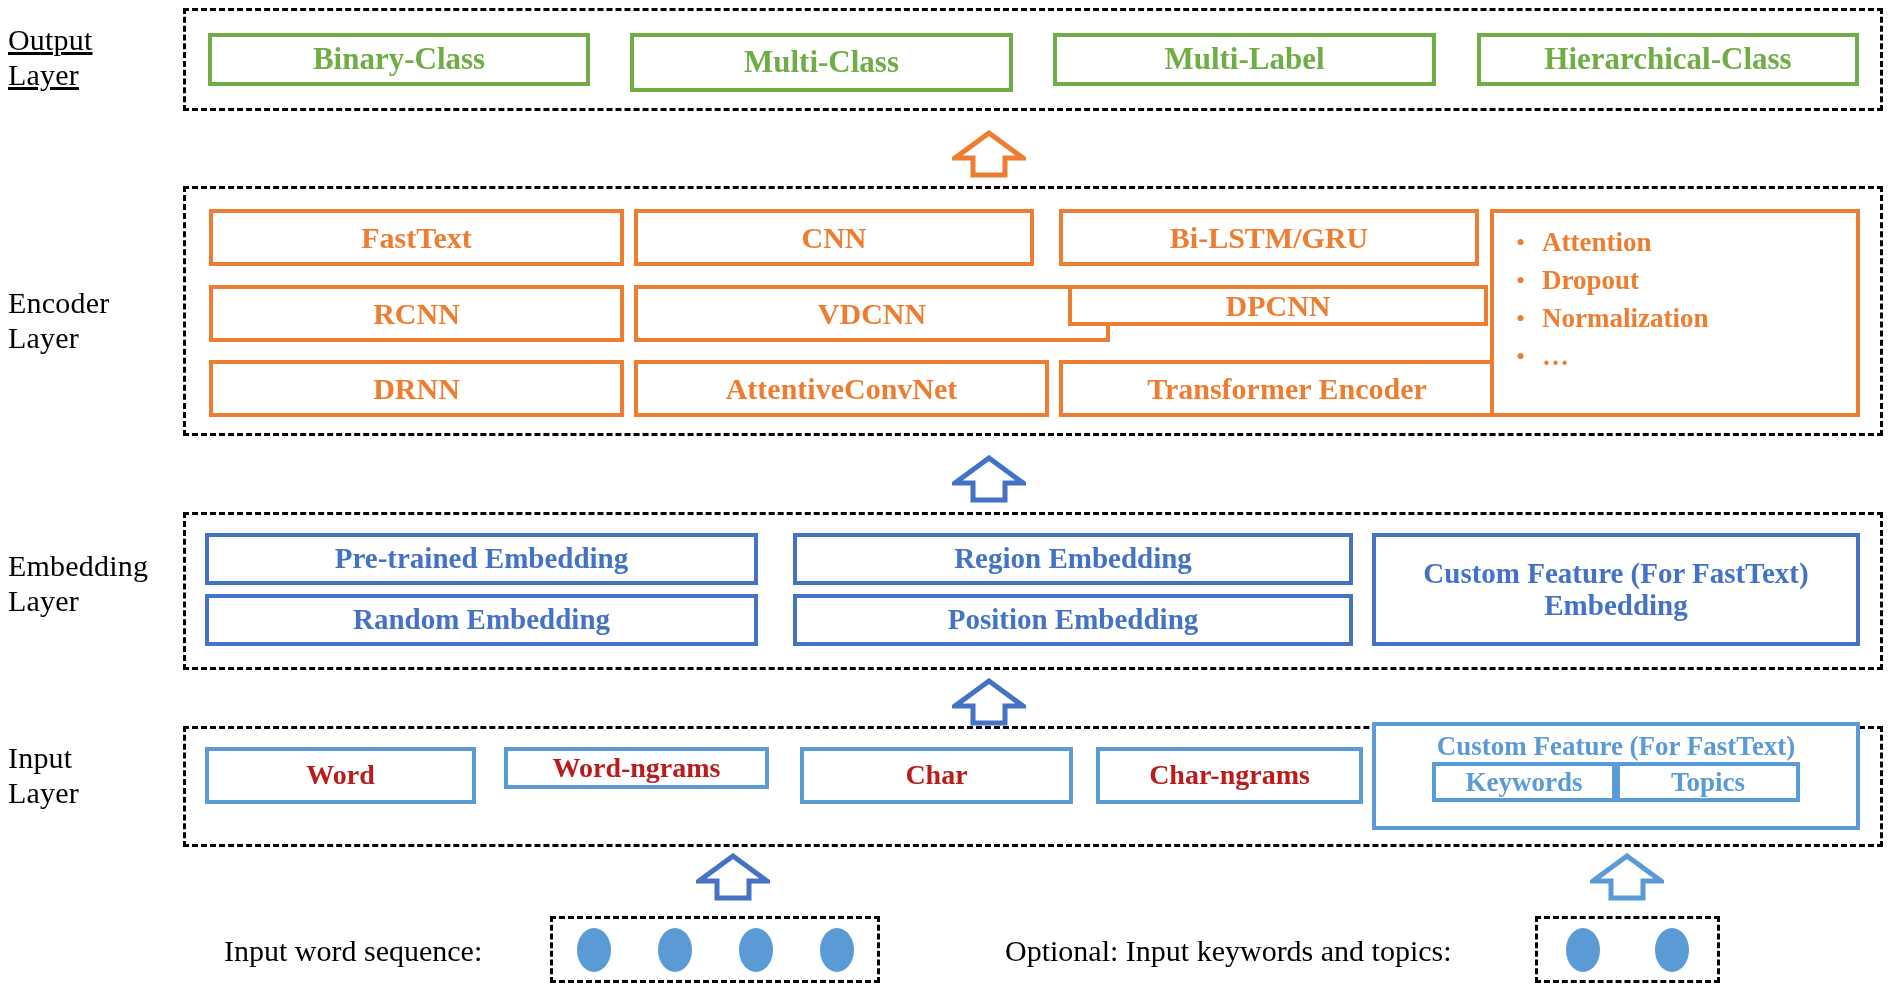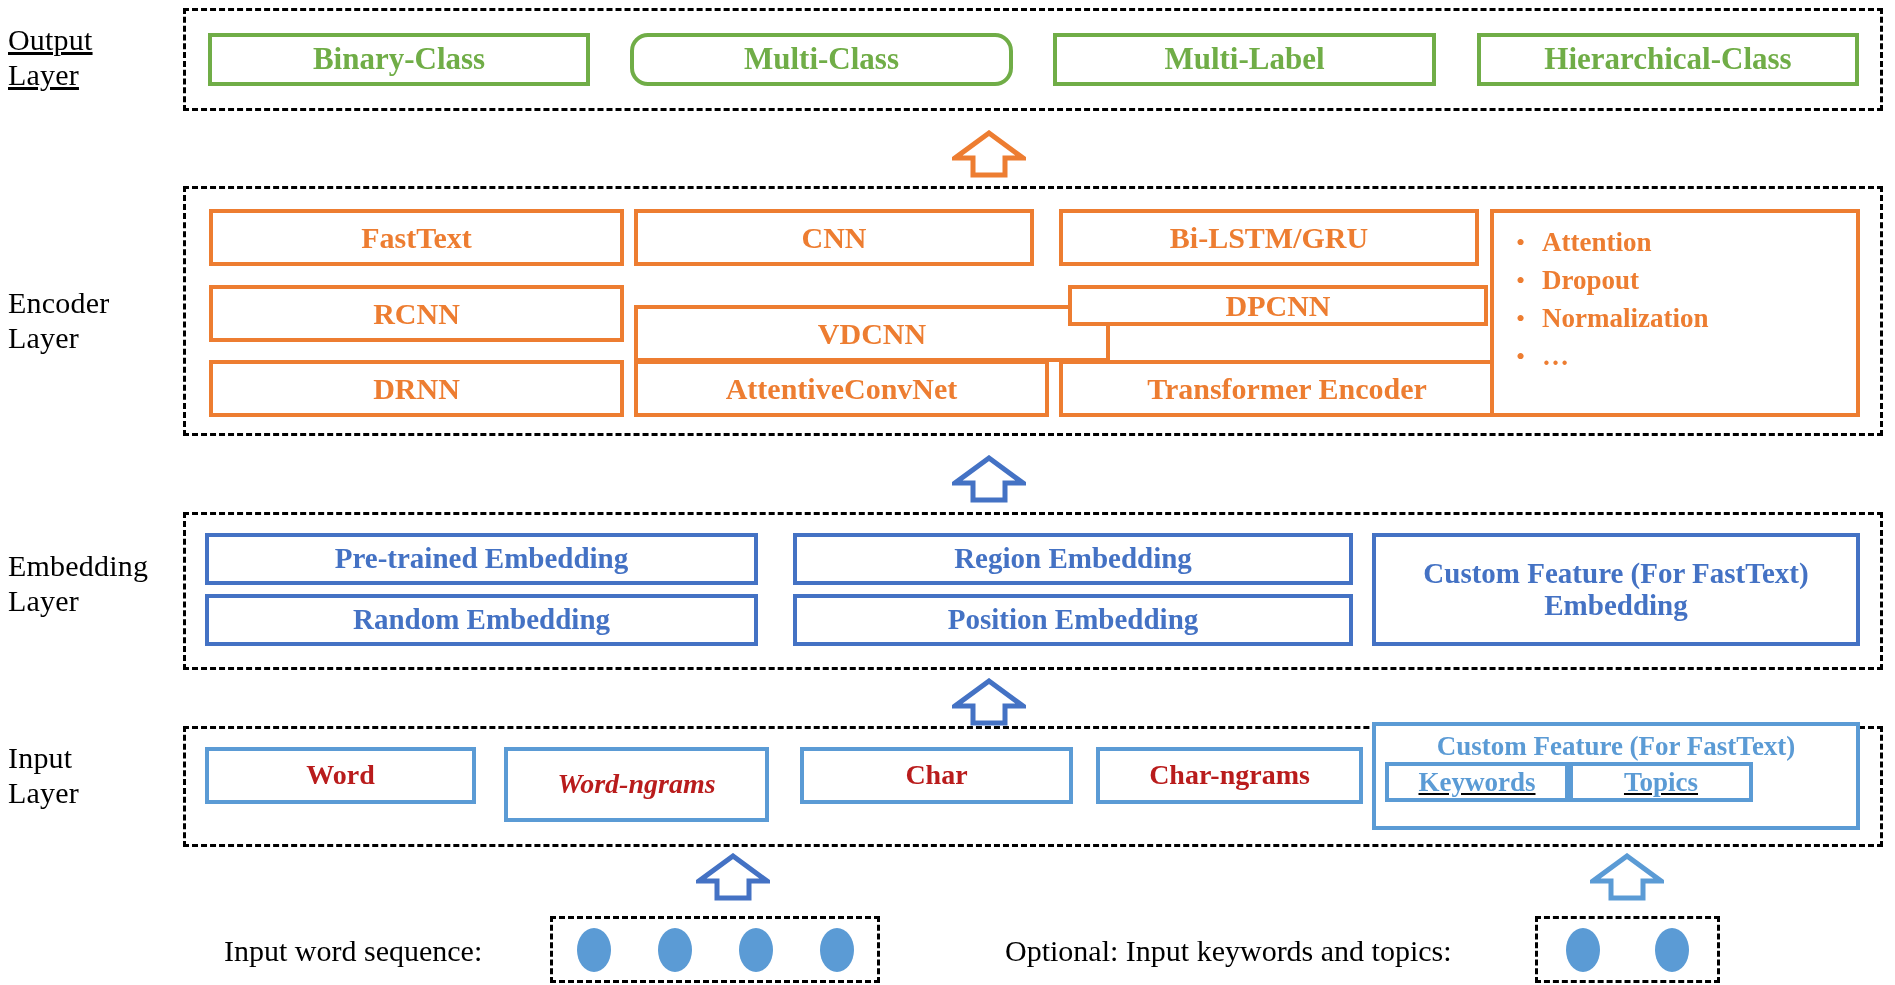--- a/index.html
+++ b/index.html
@@ -119,23 +119,22 @@
     color: #5b9bd5;
     font-weight: bold;
     font-size: 27px;
     text-align: center;
     line-height: 1.05;
     margin-top: 6px;
     white-space: nowrap;
   }
   .custom-subrow {
     display: flex;
-    justify-content: flex-start;
+    justify-content: center;
     padding: 2px 9px 7px 9px;
-    text-decoration: underline;
   }
   .custom-sub {
     box-sizing: border-box;
     border: 4px solid #5b9bd5;
     color: #5b9bd5;
     font-weight: bold;
     font-size: 27px;
     width: 184px;
     height: 40px;
     display: flex;
@@ -179,21 +178,21 @@
 <div class="stage">
 
   <div class="layer-label" style="left:8px; top:22px; width:150px;text-decoration:underline;">Output
 Layer</div>
 
   <div class="dashed-band" style="left:183px; top:8px; width:1700px; height:103px;"></div>
 
   <div class="cell green" style="left:208px; top:33px; width:382px; height:53px;">
     <span>Binary-Class</span>
   </div>
-  <div class="cell green" style="left:630px; top:33px; width:383px; height:53px;border-radius:18px;">
+  <div class="cell green" style="left:630px; top:33px; width:383px; height:59px;">
     <span>Multi-Class</span>
   </div>
   <div class="cell green" style="left:1053px; top:33px; width:383px; height:53px;">
     <span>Multi-Label</span>
   </div>
   <div class="cell green" style="left:1477px; top:33px; width:382px; height:53px;">
     <span>Hierarchical-Class</span>
   </div>
 
   <div class="arrow" style="left:952px; top:130px;">
@@ -213,21 +212,21 @@
   <div class="cell orange" style="left:209px; top:285px; width:415px; height:57px;">
     <span>RCNN</span>
   </div>
   <div class="cell orange" style="left:209px; top:360px; width:415px; height:57px;">
     <span>DRNN</span>
   </div>
 
   <div class="cell orange" style="left:634px; top:209px; width:400px; height:57px;">
     <span>CNN</span>
   </div>
-  <div class="cell orange" style="left:634px; top:285px; width:476px; height:57px;margin-top:20px;">
+  <div class="cell orange" style="left:634px; top:285px; width:476px; height:57px;">
     <span>VDCNN</span>
   </div>
   <div class="cell orange" style="left:634px; top:360px; width:415px; height:57px;">
     <span>AttentiveConvNet</span>
   </div>
 
   <div class="cell orange" style="left:1059px; top:209px; width:420px; height:57px;">
     <span>Bi-LSTM/GRU</span>
   </div>
   <div class="cell orange" style="left:1068px; top:285px; width:420px; height:41px;">
@@ -291,21 +290,21 @@
   </div>
 
   <div class="layer-label" style="left:8px; top:740px; width:150px;">Input
 Layer</div>
 
   <div class="dashed-band" style="left:183px; top:726px; width:1700px; height:121px;"></div>
 
   <div class="cell blue-light" style="left:205px; top:747px; width:271px; height:57px;">
     <span>Word</span>
   </div>
-  <div class="cell blue-light" style="left:504px; top:747px; width:265px; height:75px;font-style:italic;">
+  <div class="cell blue-light" style="left:504px; top:747px; width:265px; height:42px;">
     <span>Word-ngrams</span>
   </div>
   <div class="cell blue-light" style="left:800px; top:747px; width:273px; height:57px;">
     <span>Char</span>
   </div>
   <div class="cell blue-light" style="left:1096px; top:747px; width:267px; height:57px;">
     <span>Char-ngrams</span>
   </div>
 
   <div class="custom-outer" style="left:1372px; top:722px; width:488px; height:108px;">

